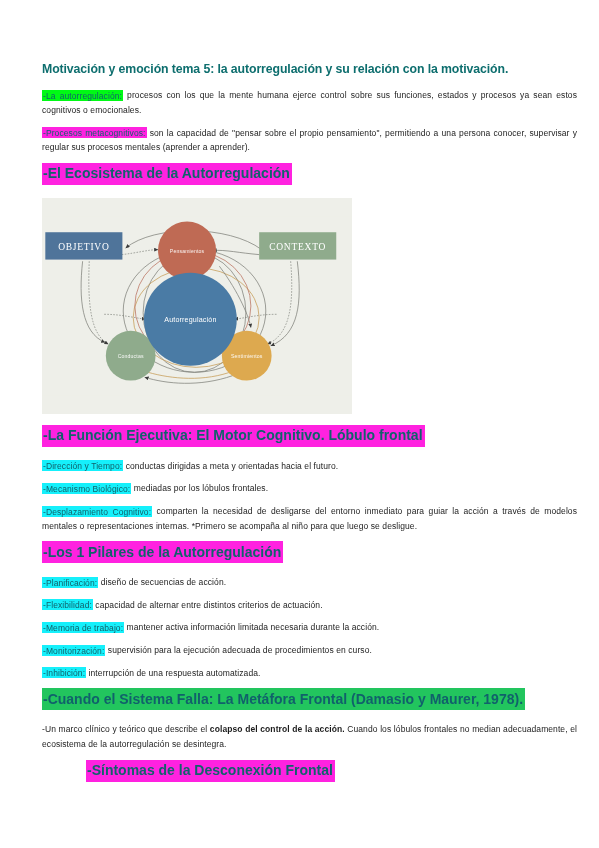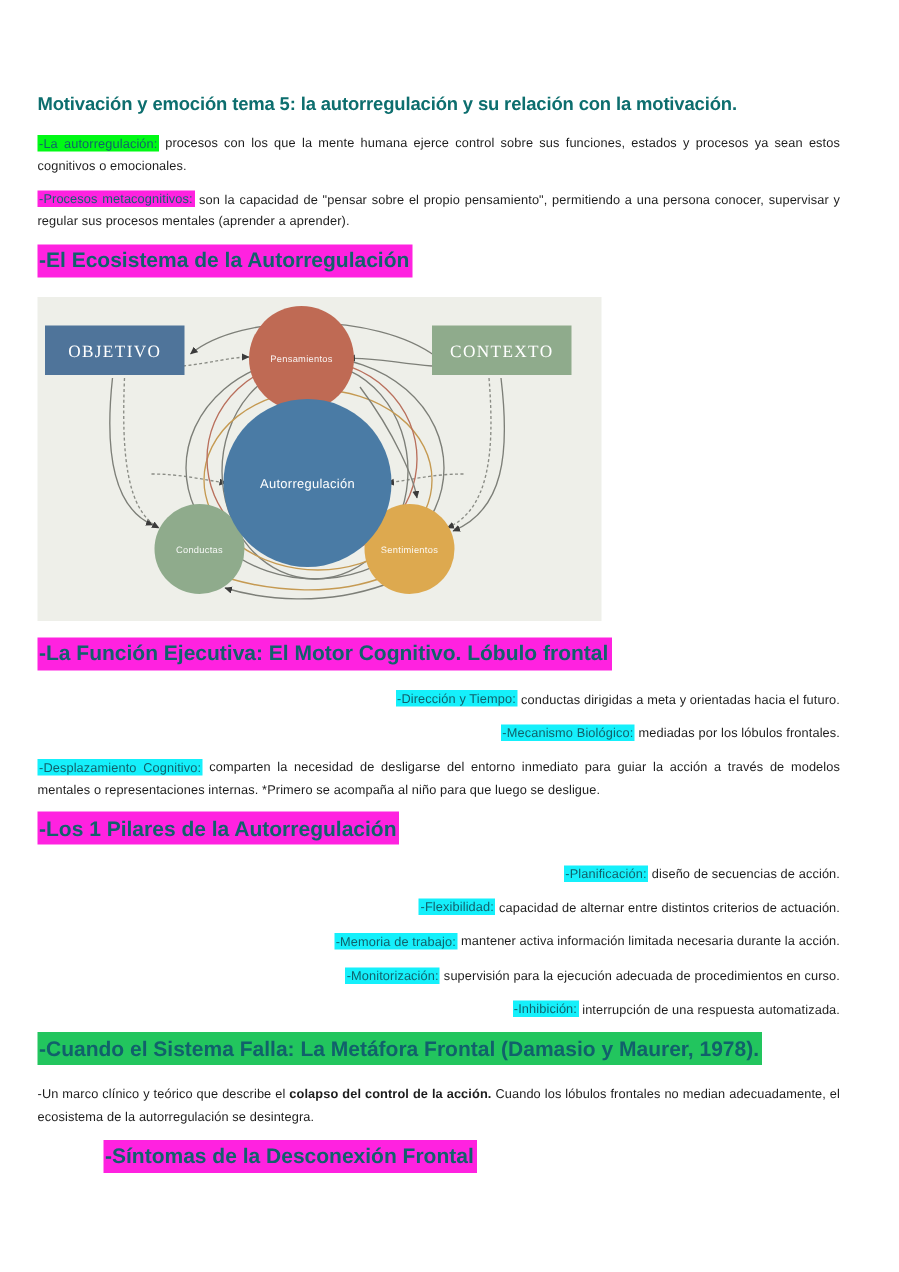--- a/index.html
+++ b/index.html
@@ -16,21 +16,21 @@
     position: relative;
     overflow: hidden;
   }
   .page {
     position: absolute;
     inset: 0;
     background: #ffffff;
   }
   .content {
     position: absolute;
-    left: 25px;
+    left: 42px;
     top: 62px;
     width: 535px;
   }
 
   
   .doc-title {
     font-size: 12.3px;
     font-weight: bold;
     color: #0d6e6e;
     letter-spacing: -0.1px;
@@ -41,21 +41,21 @@
 
   
   .para {
     font-size: 8.5px;
     line-height: 1.72;
     color: #1c1c1c;
     margin: 0 0 8px 0;
     text-align: justify;
     letter-spacing: 0.01em;
   }
-  .para.nojust { text-align: right; }
+  .para.nojust { text-align: left; }
 
   
   .hl {
     padding: 0.5px 1px;
     font-weight: normal;
     color: #11616b;
   }
   .hl-green  { background: #00f915; }
   .hl-magenta{ background: #ff22e0; }
   .hl-cyan   { background: #15f0fb; }
@@ -74,21 +74,21 @@
 
   .normal { font-weight: normal; color: #1c1c1c; }
   .bold   { font-weight: bold; color: #1c1c1c; }
 
   
   .figure-wrap {
     margin: 3px 0 11px 0;
   }
   .figure {
     position: relative;
-    width: 376px;
+    width: 310px;
     height: 216px;
     background: #eeefe9;
     overflow: hidden;
   }
   .figure svg { display:block; width:100%; height:100%; }
 
   .node-box-label {
     font-family: "Liberation Serif", serif;
     fill: #ffffff;
     font-size: 11.5px;

